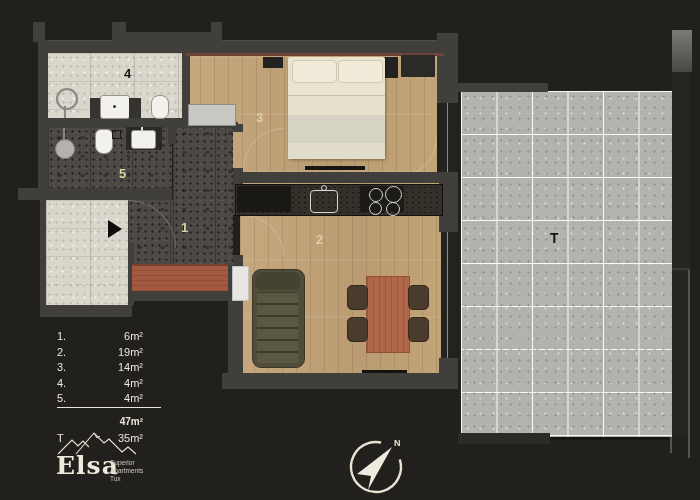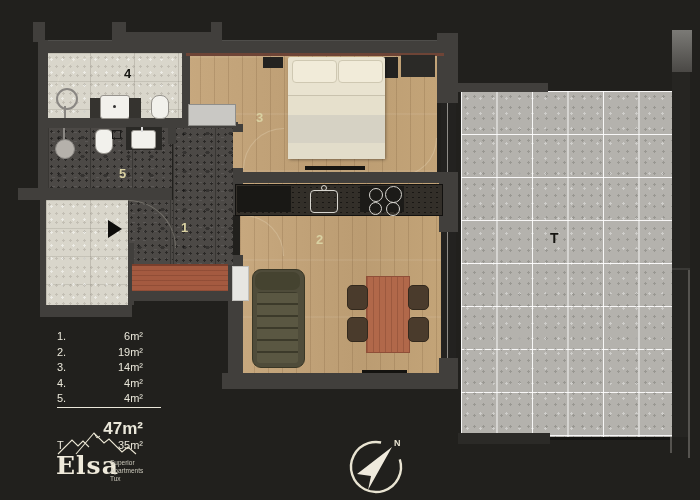--- a/index.html
+++ b/index.html
@@ -59,21 +59,21 @@
   .qarc.br{border-left:none;border-top:none;border-bottom-right-radius:100%;}
 
   .fixture-white{position:absolute;background:#f2f1ec;border:1px solid #97948e;}
   .counterblock{position:absolute;background:#191815;}
 
   
   #legend{position:absolute;left:57px;top:329px;width:86px;color:#eae7da;font-size:11px;}
   .lg-row{display:flex;justify-content:space-between;height:15.5px;line-height:15px;}
   .lg-div{position:absolute;left:0;top:60px;width:104px;border-top:1.5px solid #eae7da;}
   .lg-total{display:flex;justify-content:flex-end;height:17px;line-height:17px;
-    font-weight:bold;font-size:17px;margin-top:13px;align-items:center;}
+    font-weight:bold;font-size:10px;margin-top:6px;align-items:center;}
   .lg-terr{display:flex;justify-content:space-between;height:16px;line-height:16px;}
 
   
   #brand-name{position:absolute;left:56px;top:451px;font-family:"DejaVu Serif",serif;
     font-weight:bold;font-size:25px;color:#efeadb;letter-spacing:1px;}
   #brand-tag{position:absolute;left:110px;top:459px;font-size:6.5px;line-height:8px;color:#cbc8bb;}
 
   .sofa{position:absolute;left:252px;top:269px;width:51px;height:97px;background:#4f4c3a;
     border:1px solid #393726;border-radius:9px;}
   .sofa .back{position:absolute;left:2px;top:2px;width:45px;height:18px;background:#454330;border-radius:7px;}

